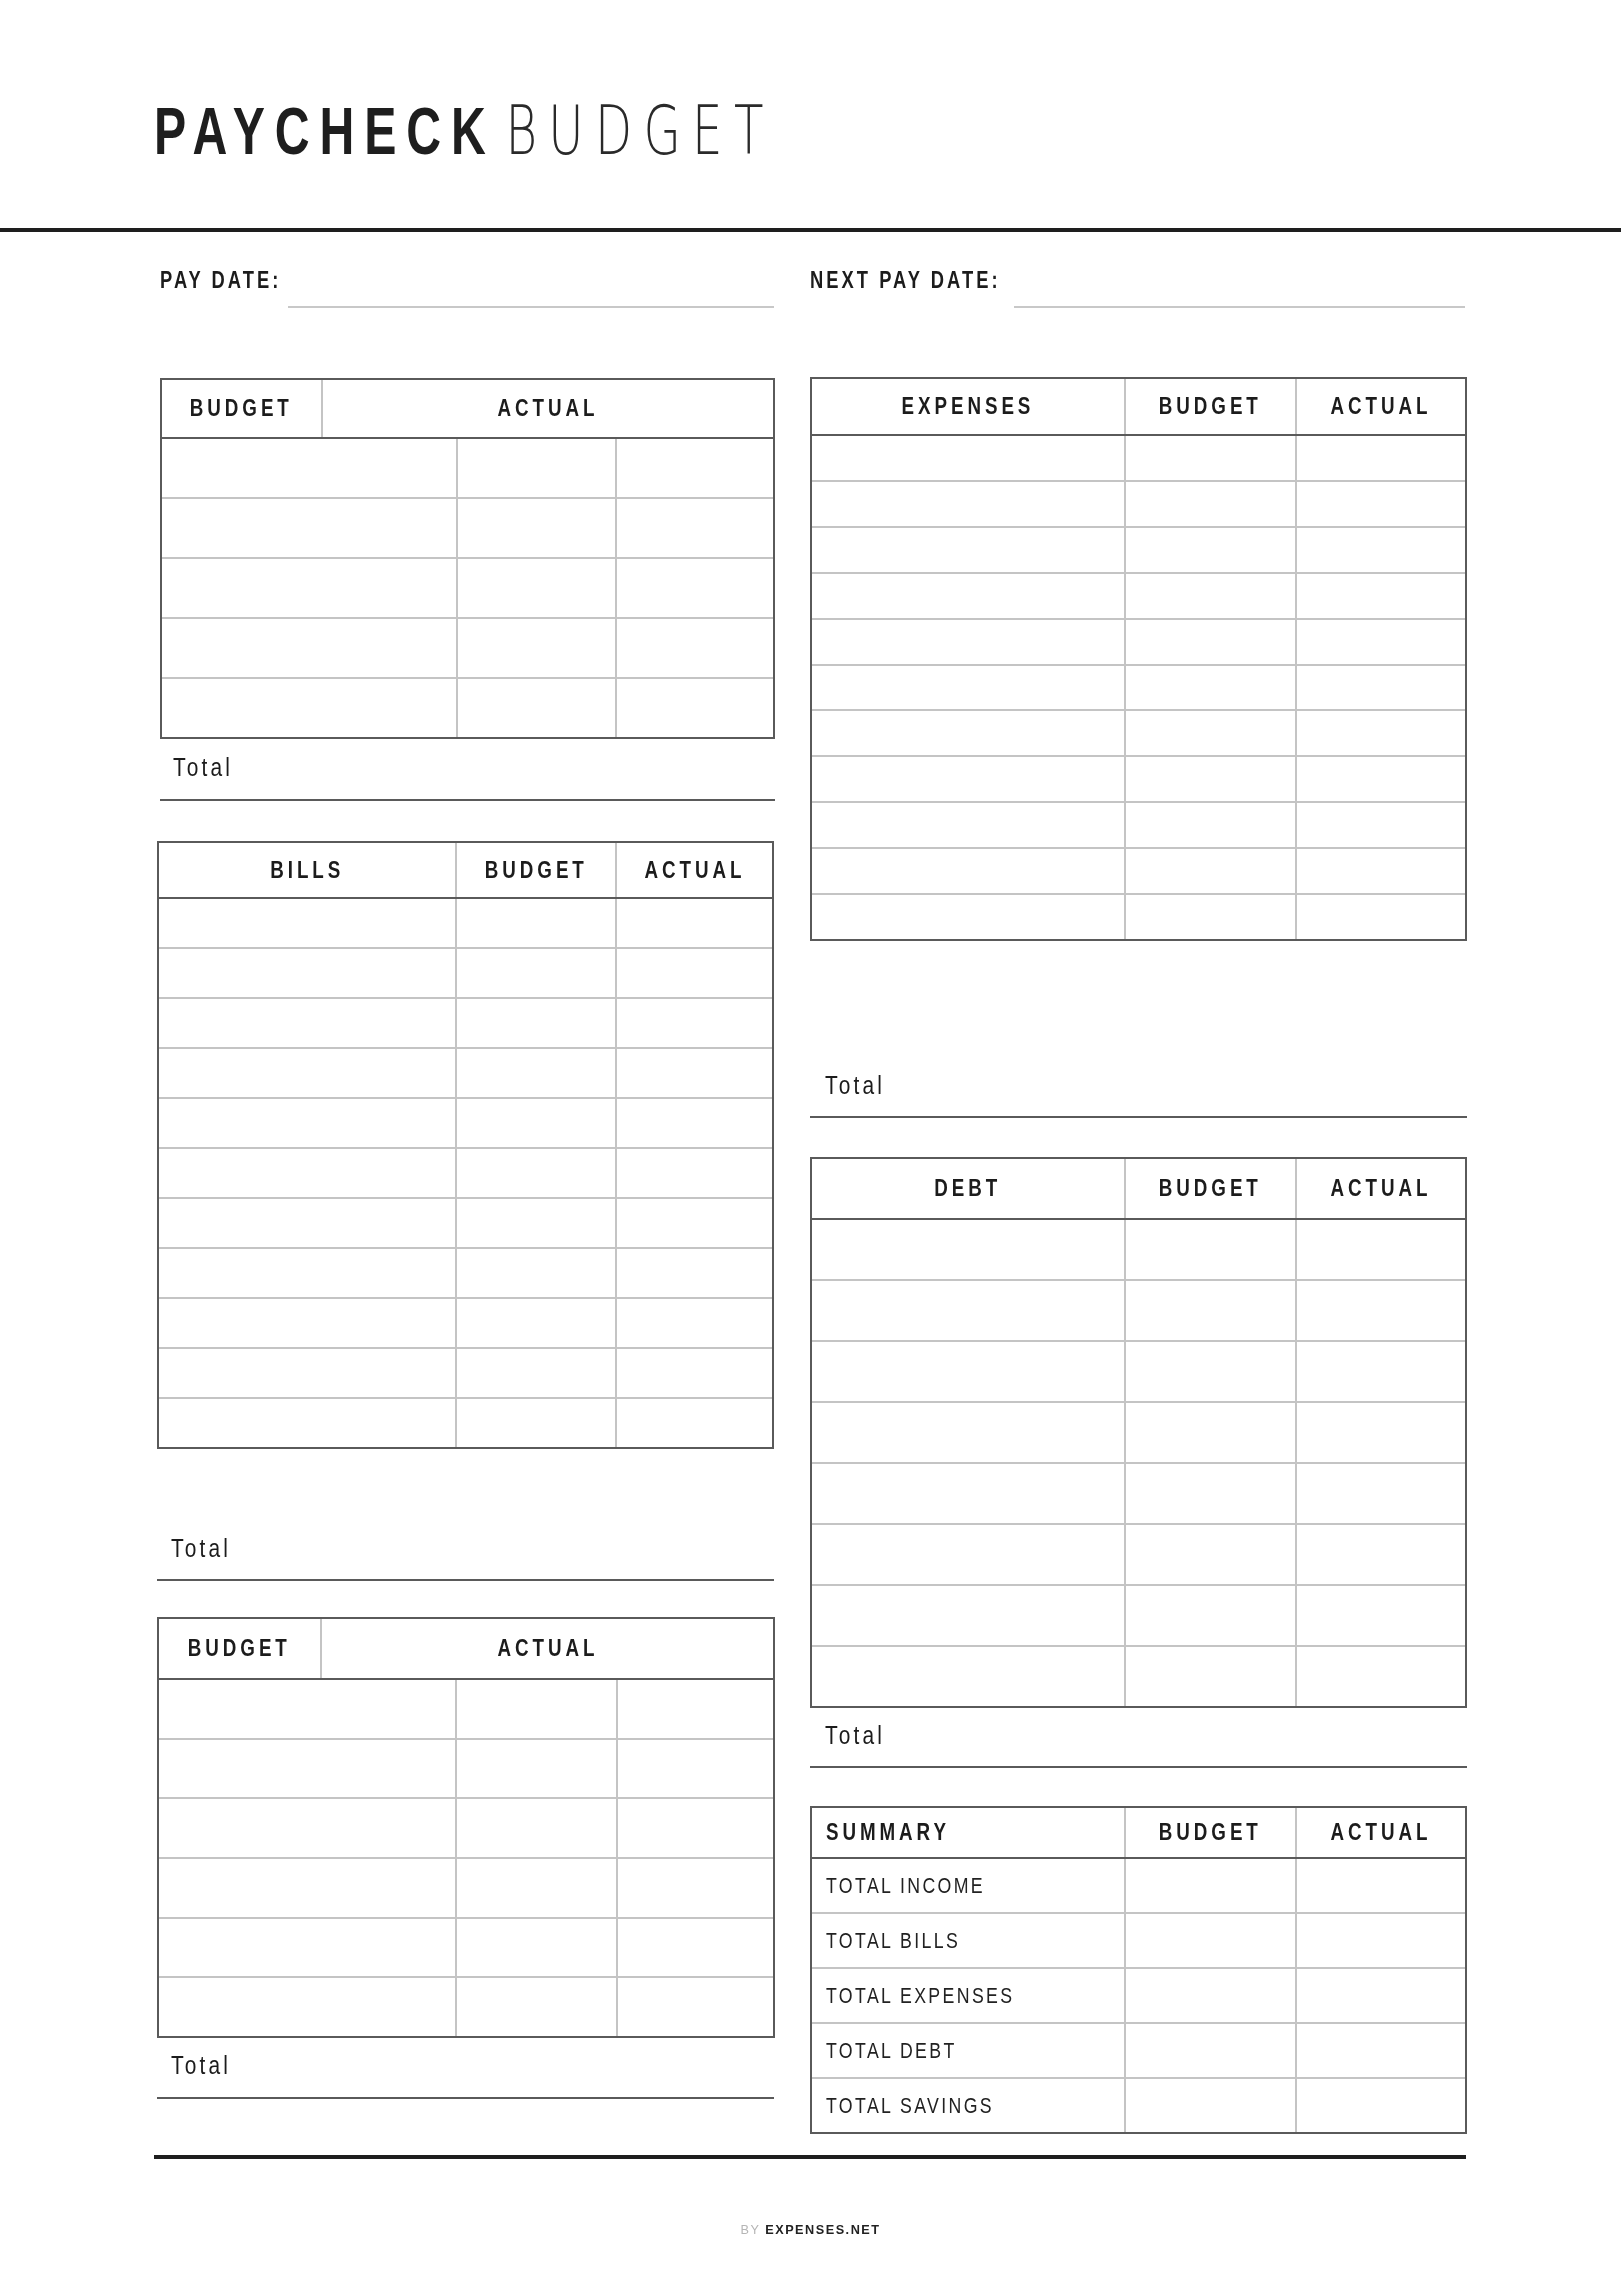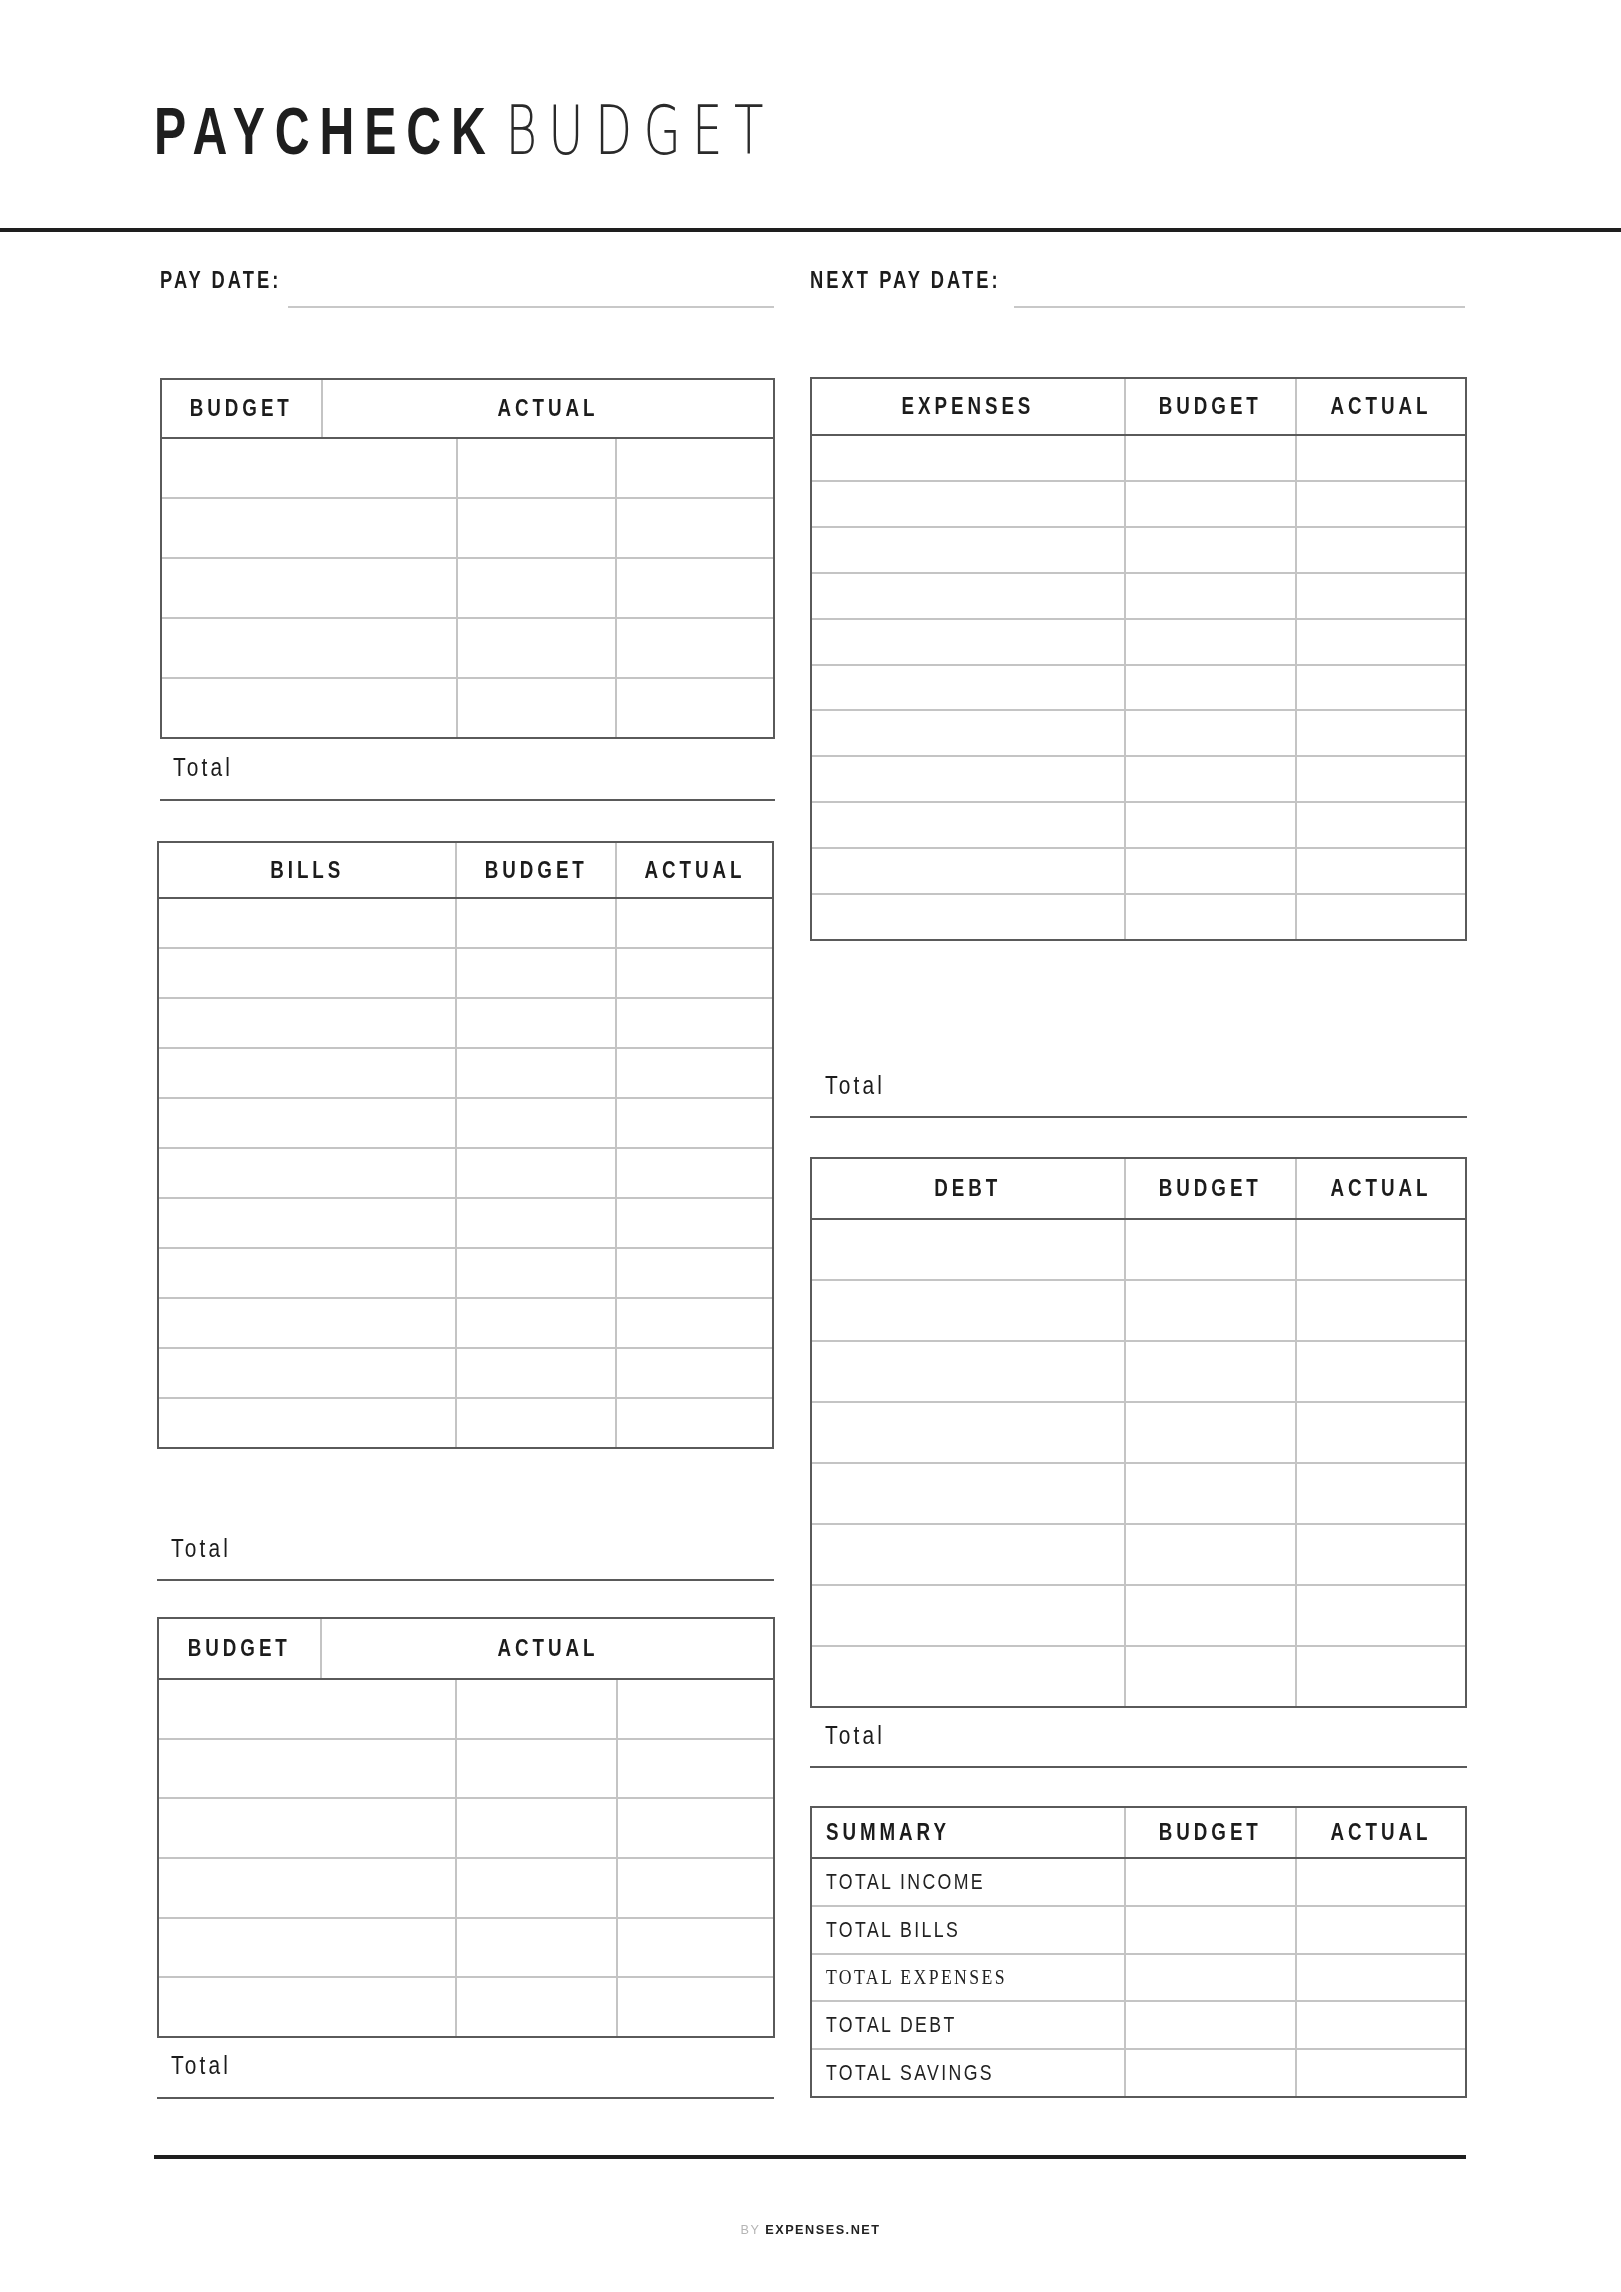--- a/index.html
+++ b/index.html
@@ -343,21 +343,21 @@
       <div class="row">
         <div class="cell" style="width: 312px;"></div>
         <div class="cell" style="width: 171px;"></div>
         <div class="cell" style="flex: 1 1 0%;"></div>
       </div>
     </div>
 </div>
 <div class="abs total-label" style="left:825px; top:1721px;">Total</div>
 <div class="abs total-line" style="left:810px; top:1766px; width:657px;"></div>
 
-<div class="abs tbl" style="left:810px; top:1806px; width:657px; height:292px;">
+<div class="abs tbl" style="left:810px; top:1806px; width:657px; height:328px;">
   <div class="hdr" style="height:51px;">
     <div class="c sum-hdr-left" style="width:312px;">
         <span class="hlabel">SUMMARY</span>
       </div>
     <div class="c" style="width:171px;">
         <span class="hlabel">BUDGET</span>
       </div>
     <div class="c" style="flex:1;">
         <span class="hlabel">ACTUAL</span>
       </div>
@@ -371,21 +371,21 @@
       <div class="cell" style="flex:1;"></div>
     </div>
     <div class="row">
       <div class="cell sum-cell-label" style="width:312px;">
           <span class="sum-label">TOTAL BILLS</span>
         </div>
       <div class="cell" style="width:171px;"></div>
       <div class="cell" style="flex:1;"></div>
     </div>
     <div class="row">
-      <div class="cell sum-cell-label" style="width:312px;font-family:Liberation Serif, serif;">
+      <div class="cell sum-cell-label" style="width:312px;">
           <span class="sum-label">TOTAL EXPENSES</span>
         </div>
       <div class="cell" style="width:171px;"></div>
       <div class="cell" style="flex:1;"></div>
     </div>
     <div class="row">
       <div class="cell sum-cell-label" style="width:312px;">
           <span class="sum-label">TOTAL DEBT</span>
         </div>
       <div class="cell" style="width:171px;"></div>

